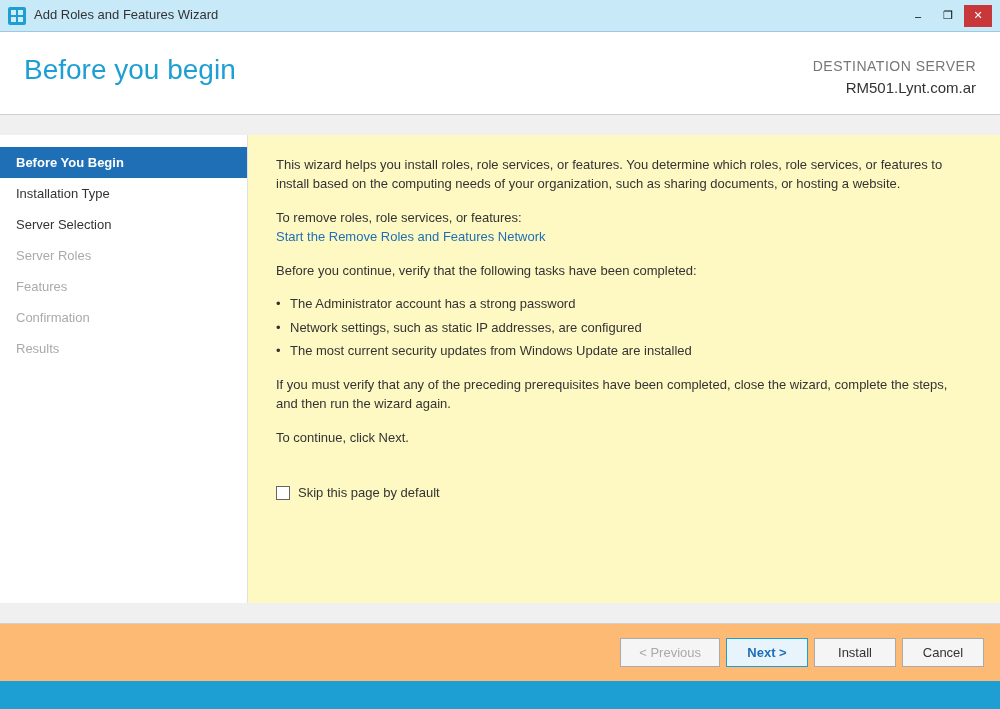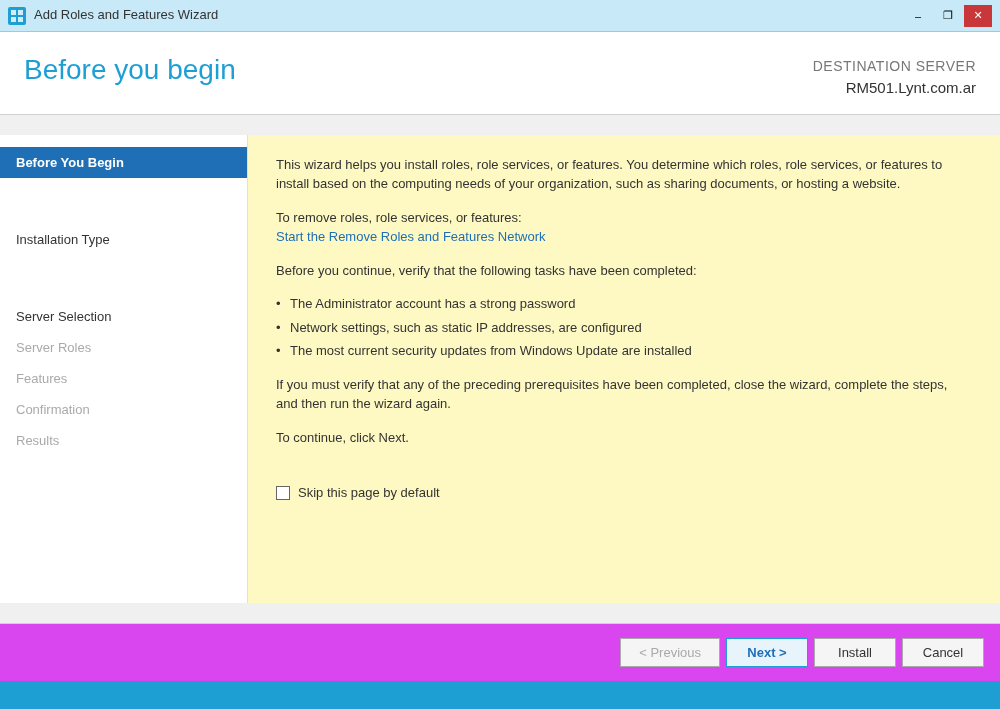--- a/index.html
+++ b/index.html
@@ -123,21 +123,20 @@
       cursor: pointer;
       color: #888;
     }
     .sidebar-item.active {
       background: #1e6fb5;
       color: white;
       font-weight: 600;
     }
     .sidebar-item.enabled {
       color: #333;
-      margin-top: 46px;
     }
     .sidebar-item.disabled {
       color: #aaa;
     }
 
     
     .wizard-main {
       flex: 1;
       padding: 20px 28px;
       overflow-y: auto;
@@ -184,21 +183,21 @@
       width: 14px;
       height: 14px;
       border: 1px solid #666;
       background: white;
       cursor: pointer;
       flex-shrink: 0;
     }
 
     
     .wizard-footer {
-      background: #d946ef;
+      background: #fdba74;
       border-top: 1px solid #d0d0d0;
       padding: 12px 16px;
       display: flex;
       justify-content: flex-end;
       gap: 6px;
       height: 58px;
       align-items: center;
     }
     .footer-btn {
       padding: 6px 18px;

